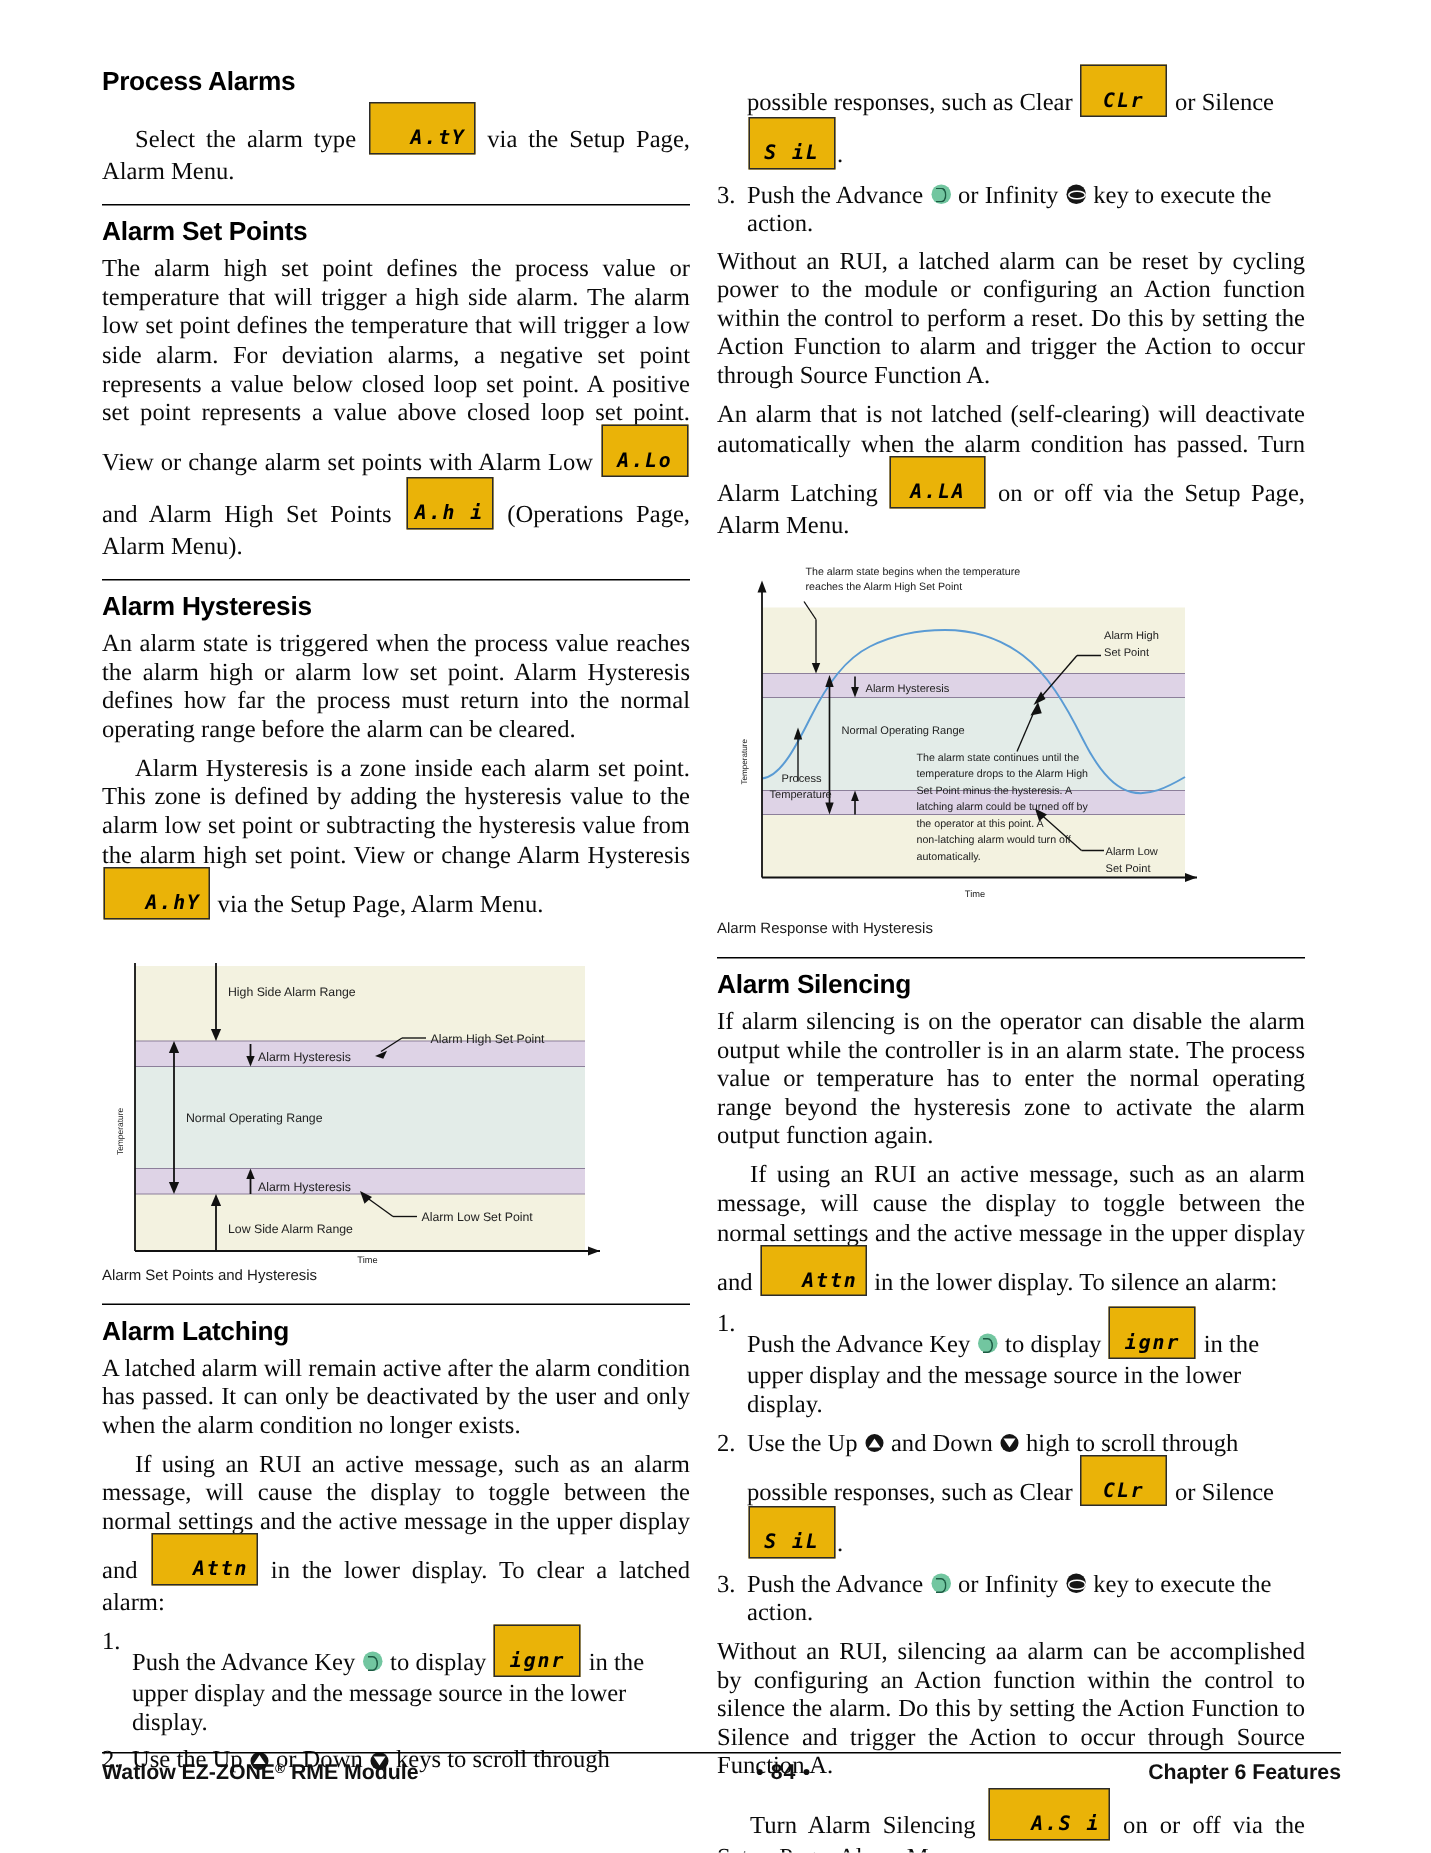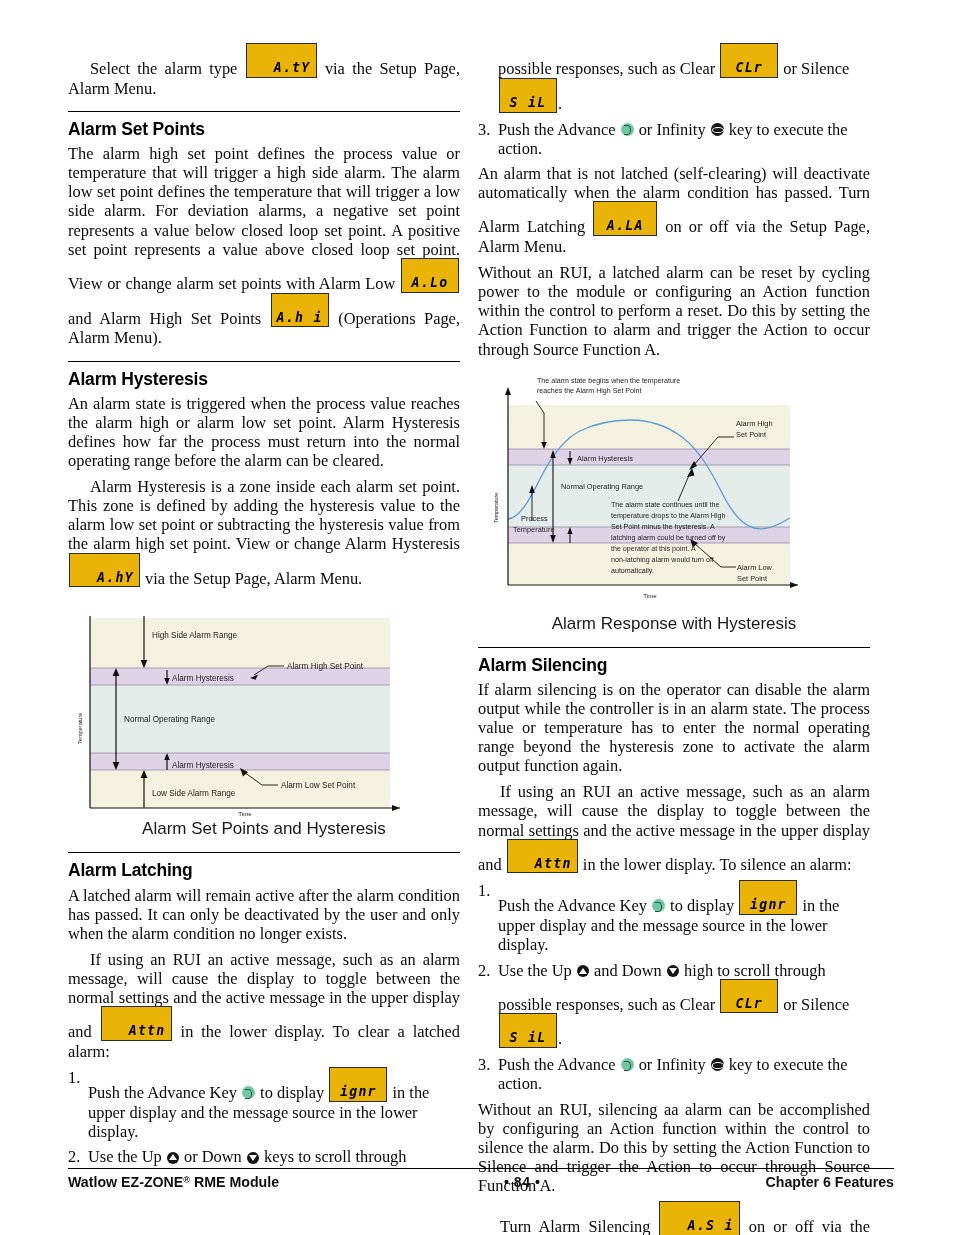--- a/index.html
+++ b/index.html
@@ -153,22 +153,22 @@
     left: 2px; top: 3px;
     border-left: 4px solid transparent;
     border-right: 4px solid transparent;
     border-top: 6.4px solid #fff;
   }
 
   
   .figure { margin: 28px 0 6px 0; }
   .figcaption {
     font-family: "Liberation Sans", sans-serif;
-    font-size: 17px;
-    text-align: center;
+    font-size: 10px;
+    text-align: left;
     color: #1a1a1a;
     margin-top: 3px;
   }
   .figwrap { position: relative; }
   .figwrap svg { display: block; }
 
   
   .footer {
     position: absolute;
     left: 68px;
@@ -198,20 +198,21 @@
   .footer .f-right { flex: 0 0 auto; }
   .footer sup { font-size: 9px; vertical-align: 4px; }
 </style>
 </head>
 <body>
 
 <div class="page">
 
   <div class="col col-left">
 
+    <h2 class="sec">Process Alarms</h2>
     <p class="indent"><span>Select the alarm type</span> <span class="led">A.tY</span> <span>via the Setup Page, Alarm Menu.</span></p>
 
     <div class="rule"></div>
 
     <h2 class="sec">Alarm Set Points</h2>
     <p><span>The alarm high set point defines the process value or temperature that will trigger a high side alarm. The alarm low set point defines the temperature that will trigger a low side alarm. For deviation alarms, a negative set point represents a value below closed loop set point. A positive set point represents a value above closed loop set point. View or change alarm set points with Alarm Low</span> <span class="led">A.Lo</span> <span>and Alarm High Set Points</span> <span class="led">A.h i</span> <span>(Operations Page, Alarm Menu).</span></p>
 
     <div class="rule"></div>
 
     <h2 class="sec">Alarm Hysteresis</h2>
@@ -315,22 +316,22 @@
       <li>
         <span class="num">3.</span>
         <span>Push the Advance</span>
         <span class="keyicon key-advance"></span>
         <span>or Infinity</span>
         <span class="keyicon key-infinity"></span>
         <span>key to execute the action.</span>
       </li>
     </ol>
 
+    <p style="margin-top:2px;">Without an RUI, a latched alarm can be reset by cycling power to the module or configuring an Action function within the control to perform a reset. Do this by setting the Action Function to alarm and trigger the Action to occur through Source Function A.</p>
     <p><span>An alarm that is not latched (self-clearing) will deactivate automatically when the alarm condition has passed. Turn Alarm Latching</span> <span class="led wide">A.LA</span> <span>on or off  via the Setup Page, Alarm Menu.</span></p>
-    <p style="margin-top:2px;">Without an RUI, a latched alarm can be reset by cycling power to the module or configuring an Action function within the control to perform a reset. Do this by setting the Action Function to alarm and trigger the Action to occur through Source Function A.</p>
 
     <div class="figure" style="margin-top:14px;">
       <div class="figwrap">
         <svg width="392" height="238" viewBox="0 0 392 238" xmlns="http://www.w3.org/2000/svg">
 
           <rect x="30" y="32" width="282" height="44" fill="#f3f2e0"></rect>
           <rect x="30" y="76" width="282" height="16" fill="#ded3e6"></rect>
           <rect x="30" y="92" width="282" height="62" fill="#e3ece8"></rect>
           <rect x="30" y="154" width="282" height="16" fill="#ded3e6"></rect>
           <rect x="30" y="170" width="282" height="42" fill="#f3f2e0"></rect>

